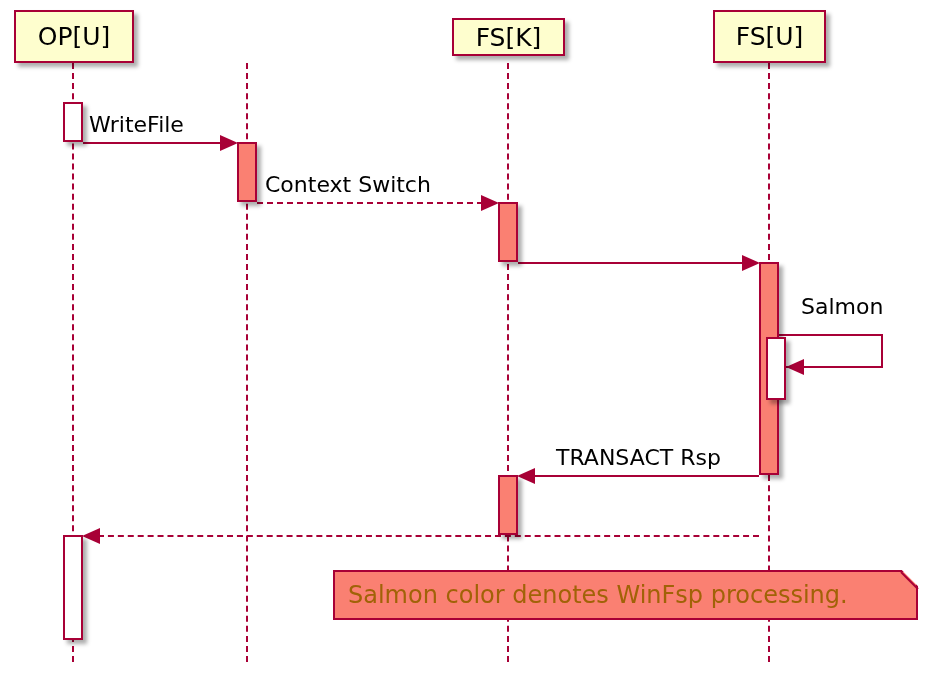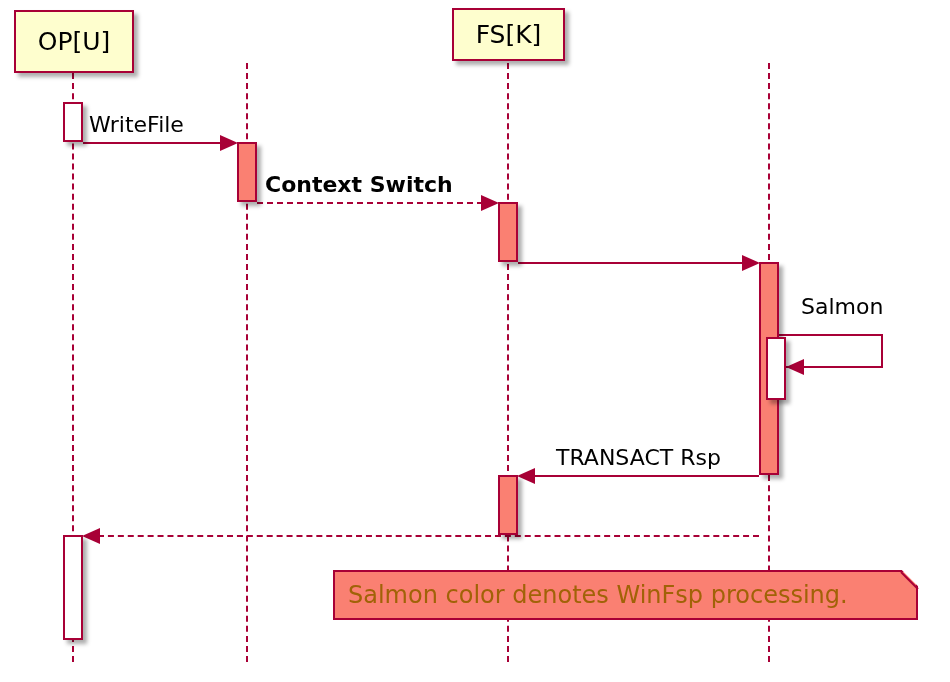--- a/index.html
+++ b/index.html
@@ -141,42 +141,45 @@
 </head>
 <body>
 
 <div id="diagram">
 
   <div class="lifeline" style="left:72px; top:63px; height:599px;"></div>
   <div class="lifeline" style="left:246px; top:63px; height:599px;"></div>
   <div class="lifeline" style="left:507px; top:63px; height:599px;"></div>
   <div class="lifeline" style="left:768px; top:63px; height:599px;"></div>
 
-  <div class="participant" style="left:14px; top:10px; width:120px; height:63px;">
+  <div class="participant" style="left:14px; top:10px; width:120px; height:53px;">
     <span class="plabel">OP[U]</span>
   </div>
-  <div class="participant" style="left:452px; top:8px; width:113px; height:53px;">
+  <div class="participant" style="left:452px; top:18px; width:113px; height:38px;">
     <span class="plabel">FS[K]</span>
+  </div>
+  <div class="participant" style="left:713px; top:10px; width:113px; height:53px;">
+    <span class="plabel">FS[U]</span>
   </div>
 
   <div class="activation white" style="left:63px; top:102px; height:40px;"></div>
   <div class="activation salmon" style="left:237px; top:142px; height:60px;"></div>
   <div class="activation salmon" style="left:498px; top:202px; height:60px;"></div>
   <div class="activation salmon" style="left:759px; top:262px; height:213px;"></div>
   <div class="activation white nested" style="left:766px; top:337px; height:63px;"></div>
   <div class="activation salmon" style="left:498px; top:475px; height:60px;"></div>
   <div class="activation white" style="left:63px; top:535px; height:105px;"></div>
 
   <div class="msg-line" style="left:83px; top:142px; width:139px;"></div>
   <div class="arrow-head right" style="left:220px; top:135px;"></div>
   <div class="msg-label" style="left:89px; top:114px;">WriteFile</div>
 
   <div class="msg-line dotted" style="left:257px; top:202px; width:226px;"></div>
   <div class="arrow-head right" style="left:481px; top:195px;"></div>
-  <div class="msg-label" style="left:265px; top:174px;font-weight:bold;">Context Switch</div>
+  <div class="msg-label" style="left:265px; top:174px;">Context Switch</div>
 
   <div class="msg-line" style="left:518px; top:262px; width:226px;"></div>
   <div class="arrow-head right" style="left:742px; top:255px;"></div>
 
   <div class="self-msg" style="left:779px; top:334px; width:104px; height:34px;"></div>
   <div class="arrow-head left" style="left:786px; top:359px;"></div>
   <div class="msg-label" style="left:801px; top:296px;">Salmon</div>
 
   <div class="msg-line" style="left:533px; top:475px; width:226px;"></div>
   <div class="arrow-head left" style="left:517px; top:468px;"></div>

